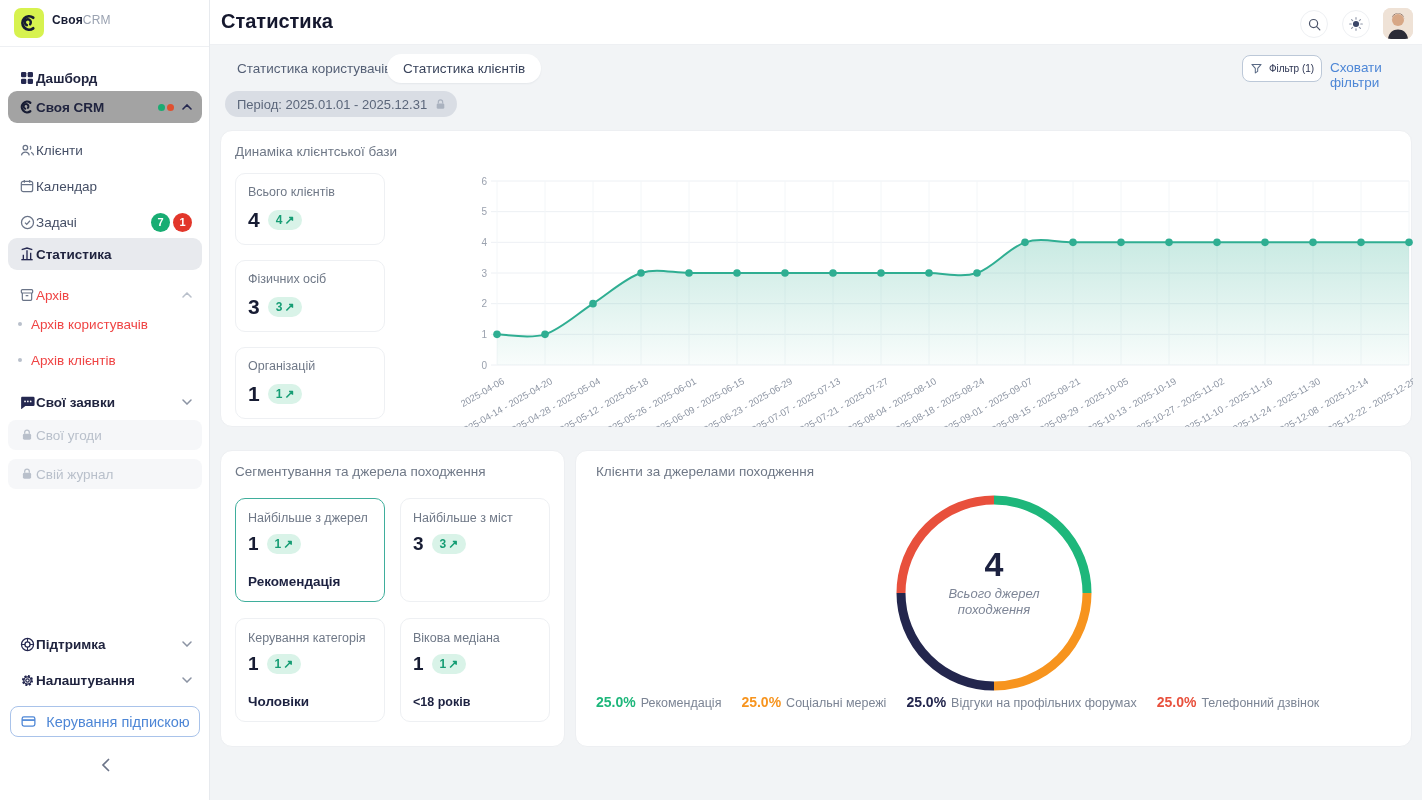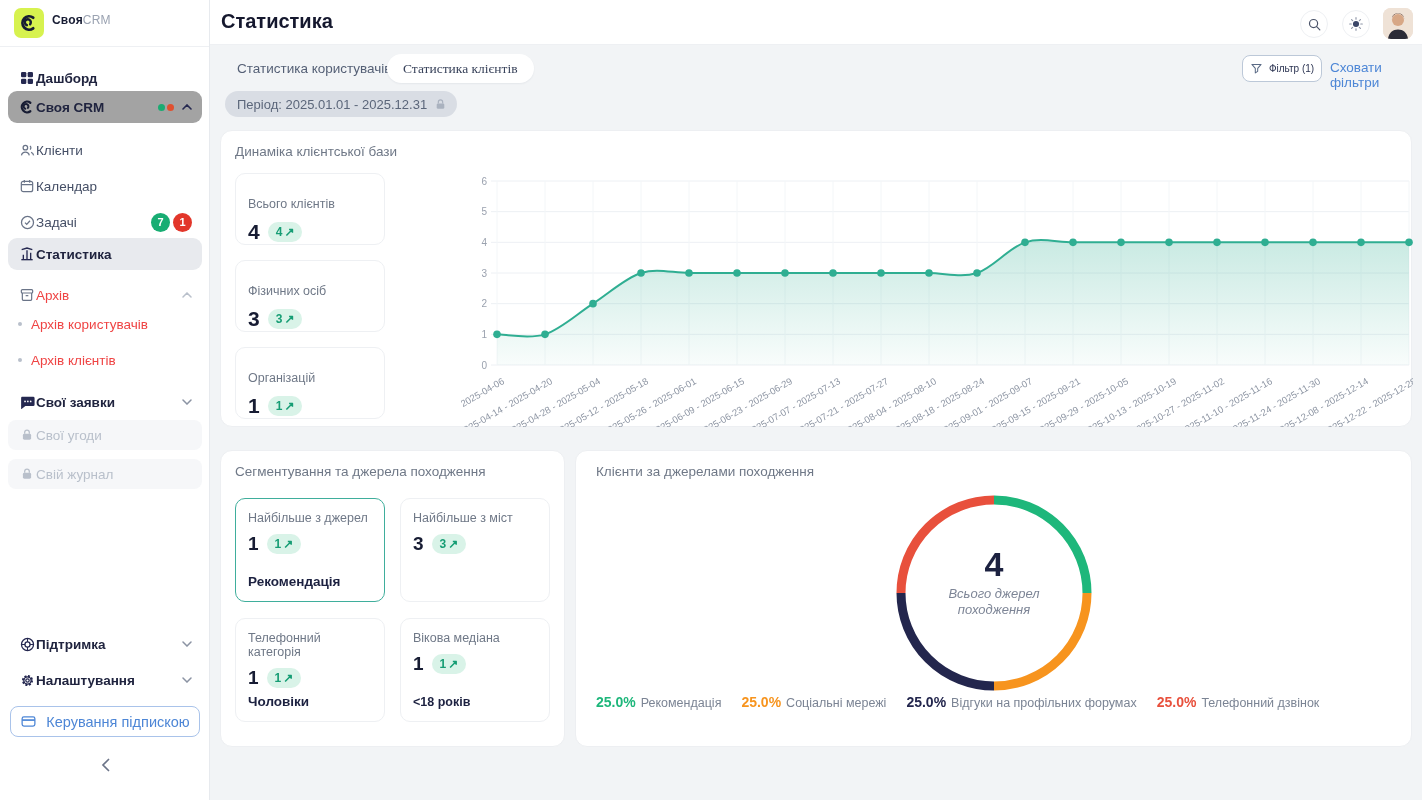--- a/index.html
+++ b/index.html
@@ -50,39 +50,39 @@
     background:#fff; border:1px solid #eef0f3; display:flex; align-items:center;
     justify-content:center; color:#3b4668; cursor:pointer; }
   #avatar { position:absolute; top:8px; left:1173px; width:30px; height:31px;
     border-radius:8px; overflow:hidden; background:#efe3da; cursor:pointer; }
 
   
   #tab-users { position:absolute; left:224px; top:54px; height:29px; padding:0 13px;
     display:flex; align-items:center; font-size:13.5px; color:#545f75; cursor:pointer; border-radius:16px; }
   #tab-clients { position:absolute; left:387px; top:54px; height:29px; padding:0 16px;
     display:flex; align-items:center; font-size:13.5px; color:#39435b; background:#fff;
-    border-radius:16px; box-shadow:0 1px 2px rgba(20,30,60,.06); cursor:pointer;font-family:Liberation Serif, serif; }
+    border-radius:16px; box-shadow:0 1px 2px rgba(20,30,60,.06); cursor:pointer; }
   #filter-btn { position:absolute; left:1242px; top:55px; width:80px; height:27px;
     border:1px solid #bcc8d8; border-radius:8px; background:#fff; display:flex; gap:6px;
     align-items:center; justify-content:center; font-size:10px; color:#2c3452; cursor:pointer; }
   #hide-filters { position:absolute; left:1330px; top:60px; font-size:13.5px; color:#4d86d6; cursor:pointer; }
   #period-chip { position:absolute; left:225px; top:91px; height:26px; padding:0 10px 0 12px;
     background:#d9dde4; border-radius:13px; display:flex; gap:7px; align-items:center;
     font-size:13px; color:#5b667a; cursor:pointer; }
 
   
   .card { position:absolute; background:#fff; border:1px solid #edeff2; border-radius:12px; }
   #dyn-card   { left:220px; top:130px; width:1192px; height:297px; }
   #seg-card   { left:220px; top:450px; width:345px; height:297px; }
   #src-card   { left:575px; top:450px; width:837px; height:297px; }
   .card-title { position:absolute; left:14px; top:13px; font-size:13.5px; color:#6f7887; }
   #src-card .card-title { left:20px; }
 
   .stat-card { position:absolute; left:14px; width:150px; height:72px;
-    border:1px solid #eef0f3; border-radius:10px; background:#fff; padding:23px 12px; cursor:pointer; }
+    border:1px solid #eef0f3; border-radius:10px; background:#fff; padding:11px 12px; cursor:pointer; }
   .stat-label { font-size:12.5px; color:#6f7887; }
   .stat-row { display:flex; align-items:center; gap:8px; margin-top:9px; }
   .stat-value { font-size:21px; font-weight:bold; color:#171c33; }
   .delta-pill { background:#d9f3e8; color:#169d74; font-size:12px; font-weight:bold;
     border-radius:11px; padding:3px 8px; display:inline-flex; gap:2px; align-items:center; }
 
   .seg-cell { position:absolute; width:150px; height:104px; border:1px solid #eef0f3;
     border-radius:10px; background:#fff; padding:12px; cursor:pointer; }
   .seg-cell.hl { border:1.5px solid #3fae9c; }
   .seg-sub { position:absolute; left:12px; bottom:12px; font-size:13.5px; font-weight:bold; color:#1c2140; }
@@ -517,21 +517,21 @@
     <div class="stat-row" style="margin-top:8px">
       <span class="stat-value" style="font-size:19px">3</span>
       <span class="delta-pill">
           <span>3</span>
           <span>↗</span>
         </span>
     </div>
   </div>
 
   <div class="seg-cell" style="left:14px;top:167px">
-    <div class="stat-label">Телефонний категорія</div>
+    <div class="stat-label">Керування категорія</div>
     <div class="stat-row" style="margin-top:8px">
       <span class="stat-value" style="font-size:19px">1</span>
       <span class="delta-pill">
           <span>1</span>
           <span>↗</span>
         </span>
     </div>
     <div class="seg-sub">Чоловіки</div>
   </div>
 

